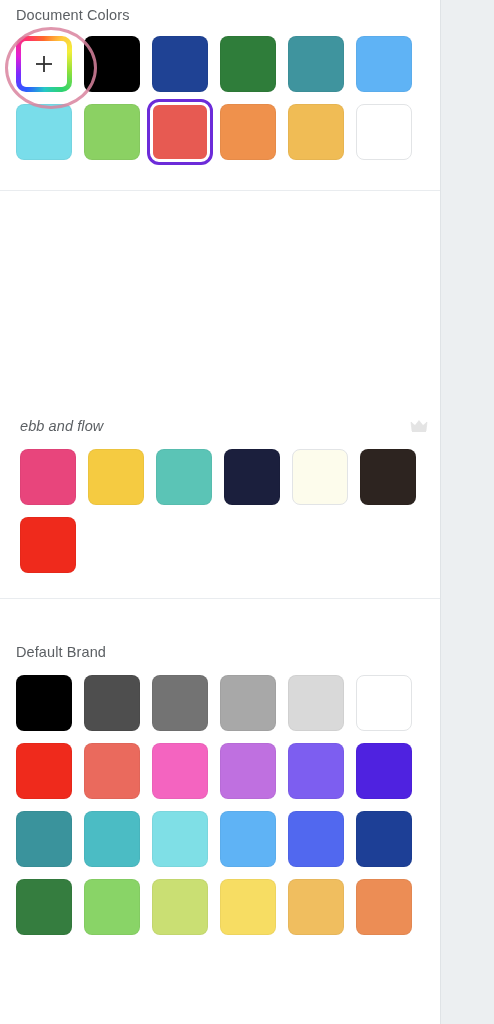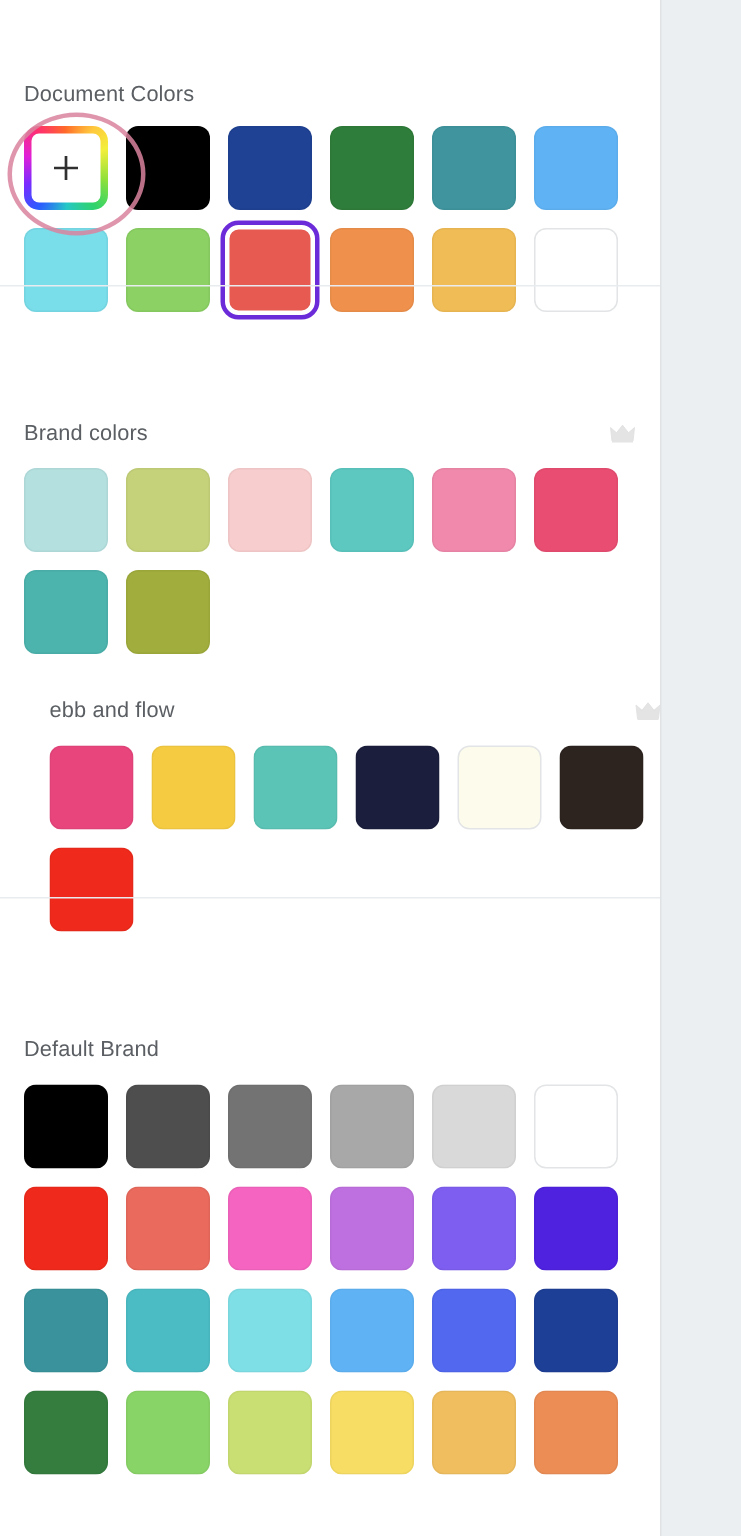--- a/index.html
+++ b/index.html
@@ -35,21 +35,20 @@
     left: 440px;
     top: 0;
     width: 54px;
     height: 1024px;
     background: #eceff1;
     border-left: 1px solid #dfe3e6;
   }
 
   .section {
     padding: 0 16px;
-    margin-top: 48px;
   }
 
   .section-title {
     font-size: 14.5px;
     color: #5b5f63;
     letter-spacing: 0.1px;
     line-height: 18px;
     padding: 0;
   }
 
@@ -162,21 +161,21 @@
   
   #sec-document { position: absolute; left: 0; top: 6px; width: 440px; }
   #sec-document .section-title { margin-bottom: 12px; }
   #sec-document .swatch-grid { margin-top: 0; }
 
   #div-1 { top: 190px; }
 
   #sec-brand { position: absolute; left: 0; top: 232px; width: 440px; }
   #sec-brand .swatch-grid { margin-top: 14px; }
 
-  #sec-ebb { position: absolute; left: 17px; top: 417px; width: 440px; }
+  #sec-ebb { position: absolute; left: 4px; top: 417px; width: 440px; font-style: italic; }
   #sec-ebb .swatch-grid { margin-top: 14px; }
 
   #div-2 { top: 598px; }
 
   #sec-default { position: absolute; left: 0; top: 643px; width: 440px; }
   #sec-default .swatch-grid { margin-top: 14px; }
 </style>
 </head>
 <body>
 
@@ -207,39 +206,20 @@
           <div class="swatch selected" style="background: rgb(231, 90, 82);"></div>
           <div class="swatch" style="background: rgb(239, 145, 76);"></div>
           <div class="swatch" style="background: rgb(240, 188, 85);"></div>
           <div class="swatch light-border" style="background: rgb(255, 255, 255);"></div>
         </div>
       <div class="annot-ellipse"></div>
     </div>
 
     <div class="divider" id="div-1"></div>
 
-    <div class="section" id="sec-brand">
-      <div class="section-head">
-        <div class="section-title">Brand colors</div>
-        <svg class="crown-icon" viewBox="0 0 18 14">
-          <path d="M2 12 L1 3 L5 6.5 L9 1.5 L13 6.5 L17 3 L16 12 Z" fill="#e4e4e4" stroke="#e0e0e0" stroke-width="0.6" stroke-linejoin="round"></path>
-          <rect x="2" y="11.2" width="14" height="1.8" fill="#e4e4e4"></rect>
-        </svg>
-      </div>
-      <div class="swatch-grid" id="grid-brand">
-          <div class="swatch" style="background: rgb(181, 224, 224);"></div>
-          <div class="swatch" style="background: rgb(197, 210, 122);"></div>
-          <div class="swatch" style="background: rgb(248, 205, 205);"></div>
-          <div class="swatch" style="background: rgb(92, 200, 192);"></div>
-          <div class="swatch" style="background: rgb(240, 137, 171);"></div>
-          <div class="swatch" style="background: rgb(233, 78, 114);"></div>
-          <div class="swatch" style="background: rgb(76, 179, 173);"></div>
-          <div class="swatch" style="background: rgb(161, 173, 60);"></div>
-        </div>
-    </div>
 
     <div class="section" id="sec-ebb">
       <div class="section-head">
         <div class="section-title">ebb and flow</div>
         <svg class="crown-icon" viewBox="0 0 18 14">
           <path d="M2 12 L1 3 L5 6.5 L9 1.5 L13 6.5 L17 3 L16 12 Z" fill="#e4e4e4" stroke="#e0e0e0" stroke-width="0.6" stroke-linejoin="round"></path>
           <rect x="2" y="11.2" width="14" height="1.8" fill="#e4e4e4"></rect>
         </svg>
       </div>
       <div class="swatch-grid" id="grid-ebb-and-flow">

